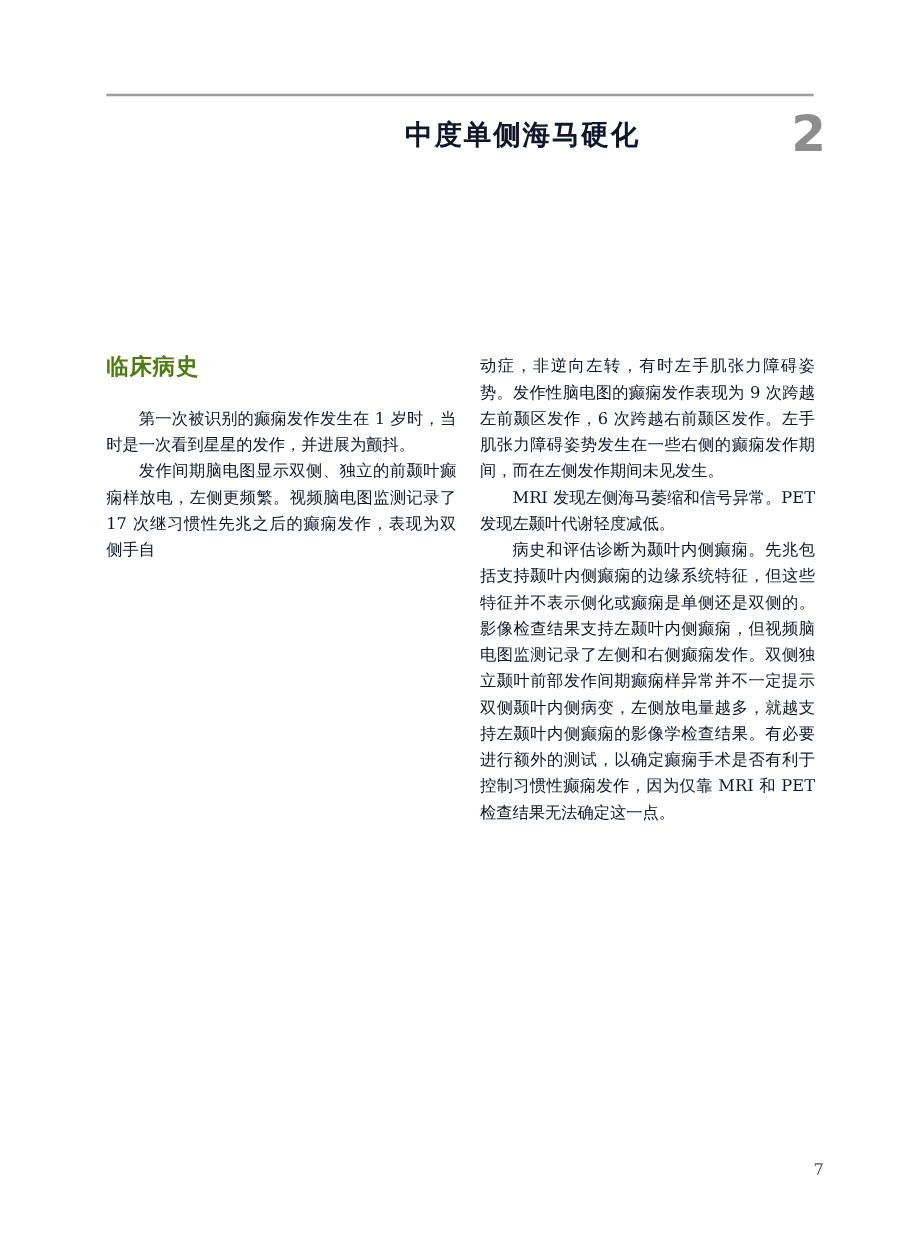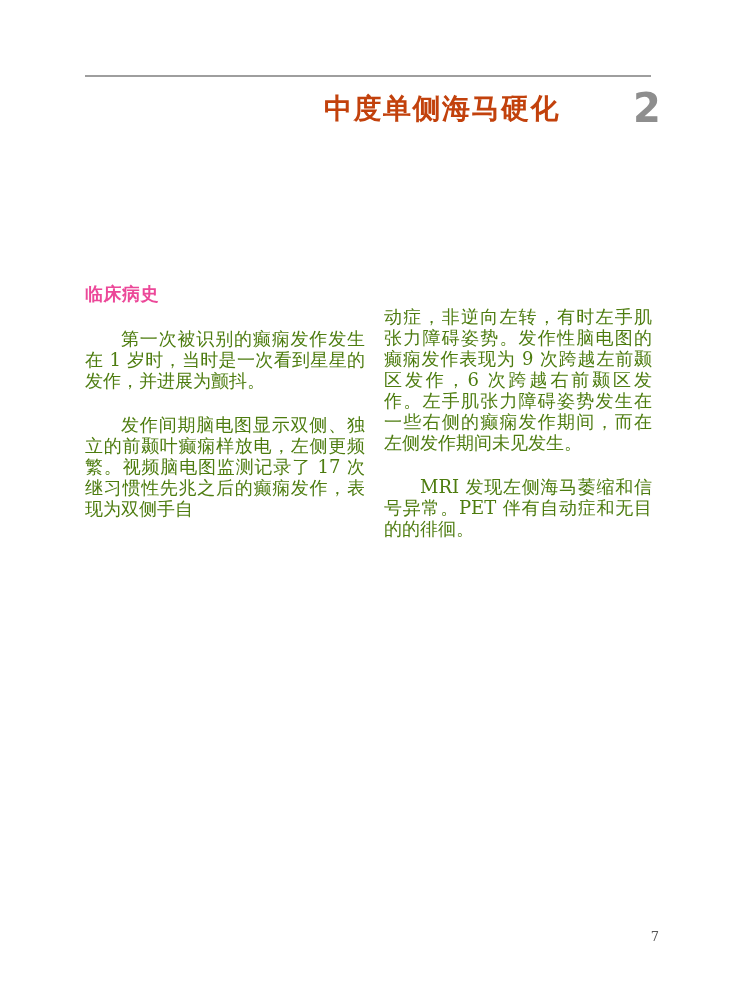--- a/index.html
+++ b/index.html
@@ -23,24 +23,24 @@
     width: 566px;
     height: 2px;
     background: #9e9e9e;
   }
   .chapter-title {
     position: absolute;
     left: 324px;
     top: 96px;
     font-family: "DejaVu Sans", "Liberation Sans", sans-serif;
     font-weight: bold;
-    font-size: 28px;
+    font-size: 22px;
     line-height: 26px;
     letter-spacing: 1.5px;
-    color: #c2410c;
+    color: #0f172a;
     white-space: nowrap;
   }
   .chapter-number {
     position: absolute;
     left: 633px;
     top: 88px;
     font-family: "DejaVu Sans", "Liberation Sans", sans-serif;
     font-weight: bold;
     font-size: 40px;
     line-height: 40px;
@@ -54,31 +54,30 @@
     display: flex;
     gap: 19px;
   }
   .col-left { width: 280px; }
   .col-right { width: 268px; }
   .section-heading {
     font-family: "DejaVu Sans", "Liberation Sans", sans-serif;
     font-weight: bold;
     font-size: 18px;
     line-height: 22px;
-    color: #ec4899;
+    color: #4d7c0f;
     margin-bottom: 20px;
     letter-spacing: 0.5px;
   }
   .para {
-    font-size: 18px;
+    font-size: 13px;
     line-height: 21px;
     text-align: justify;
     text-indent: 2em;
-    color: #4d7c0f;
-    margin-top: 23px;
+    color: #0f172a;
   }
   .para.continuation { text-indent: 0; }
   .page-number {
     position: absolute;
     left: 645px;
     top: 928px;
     width: 20px;
     text-align: center;
     font-size: 13px;
     line-height: 18px;
@@ -99,20 +98,21 @@
   <div class="columns">
 
     <div class="col-left">
       <div class="section-heading">临床病史</div>
       <p class="para">第一次被识别的癫痫发作发生在 1 岁时，当时是一次看到星星的发作，并进展为颤抖。</p>
       <p class="para">发作间期脑电图显示双侧、独立的前颞叶癫痫样放电，左侧更频繁。视频脑电图监测记录了 17 次继习惯性先兆之后的癫痫发作，表现为双侧手自</p>
     </div>
 
     <div class="col-right">
       <p class="para continuation">动症，非逆向左转，有时左手肌张力障碍姿势。发作性脑电图的癫痫发作表现为 9 次跨越左前颞区发作，6 次跨越右前颞区发作。左手肌张力障碍姿势发生在一些右侧的癫痫发作期间，而在左侧发作期间未见发生。</p>
-      <p class="para">MRI 发现左侧海马萎缩和信号异常。PET 伴有自动症和无目的的徘徊。</p>
+      <p class="para">MRI 发现左侧海马萎缩和信号异常。PET 发现左颞叶代谢轻度减低。</p>
+      <p class="para">病史和评估诊断为颞叶内侧癫痫。先兆包括支持颞叶内侧癫痫的边缘系统特征，但这些特征并不表示侧化或癫痫是单侧还是双侧的。影像检查结果支持左颞叶内侧癫痫，但视频脑电图监测记录了左侧和右侧癫痫发作。双侧独立颞叶前部发作间期癫痫样异常并不一定提示双侧颞叶内侧病变，左侧放电量越多，就越支持左颞叶内侧癫痫的影像学检查结果。有必要进行额外的测试，以确定癫痫手术是否有利于控制习惯性癫痫发作，因为仅靠 MRI 和 PET 检查结果无法确定这一点。</p>
     </div>
 
   </div>
 
   <div class="page-number">7</div>
 
 </div>
 
 </body></html>

